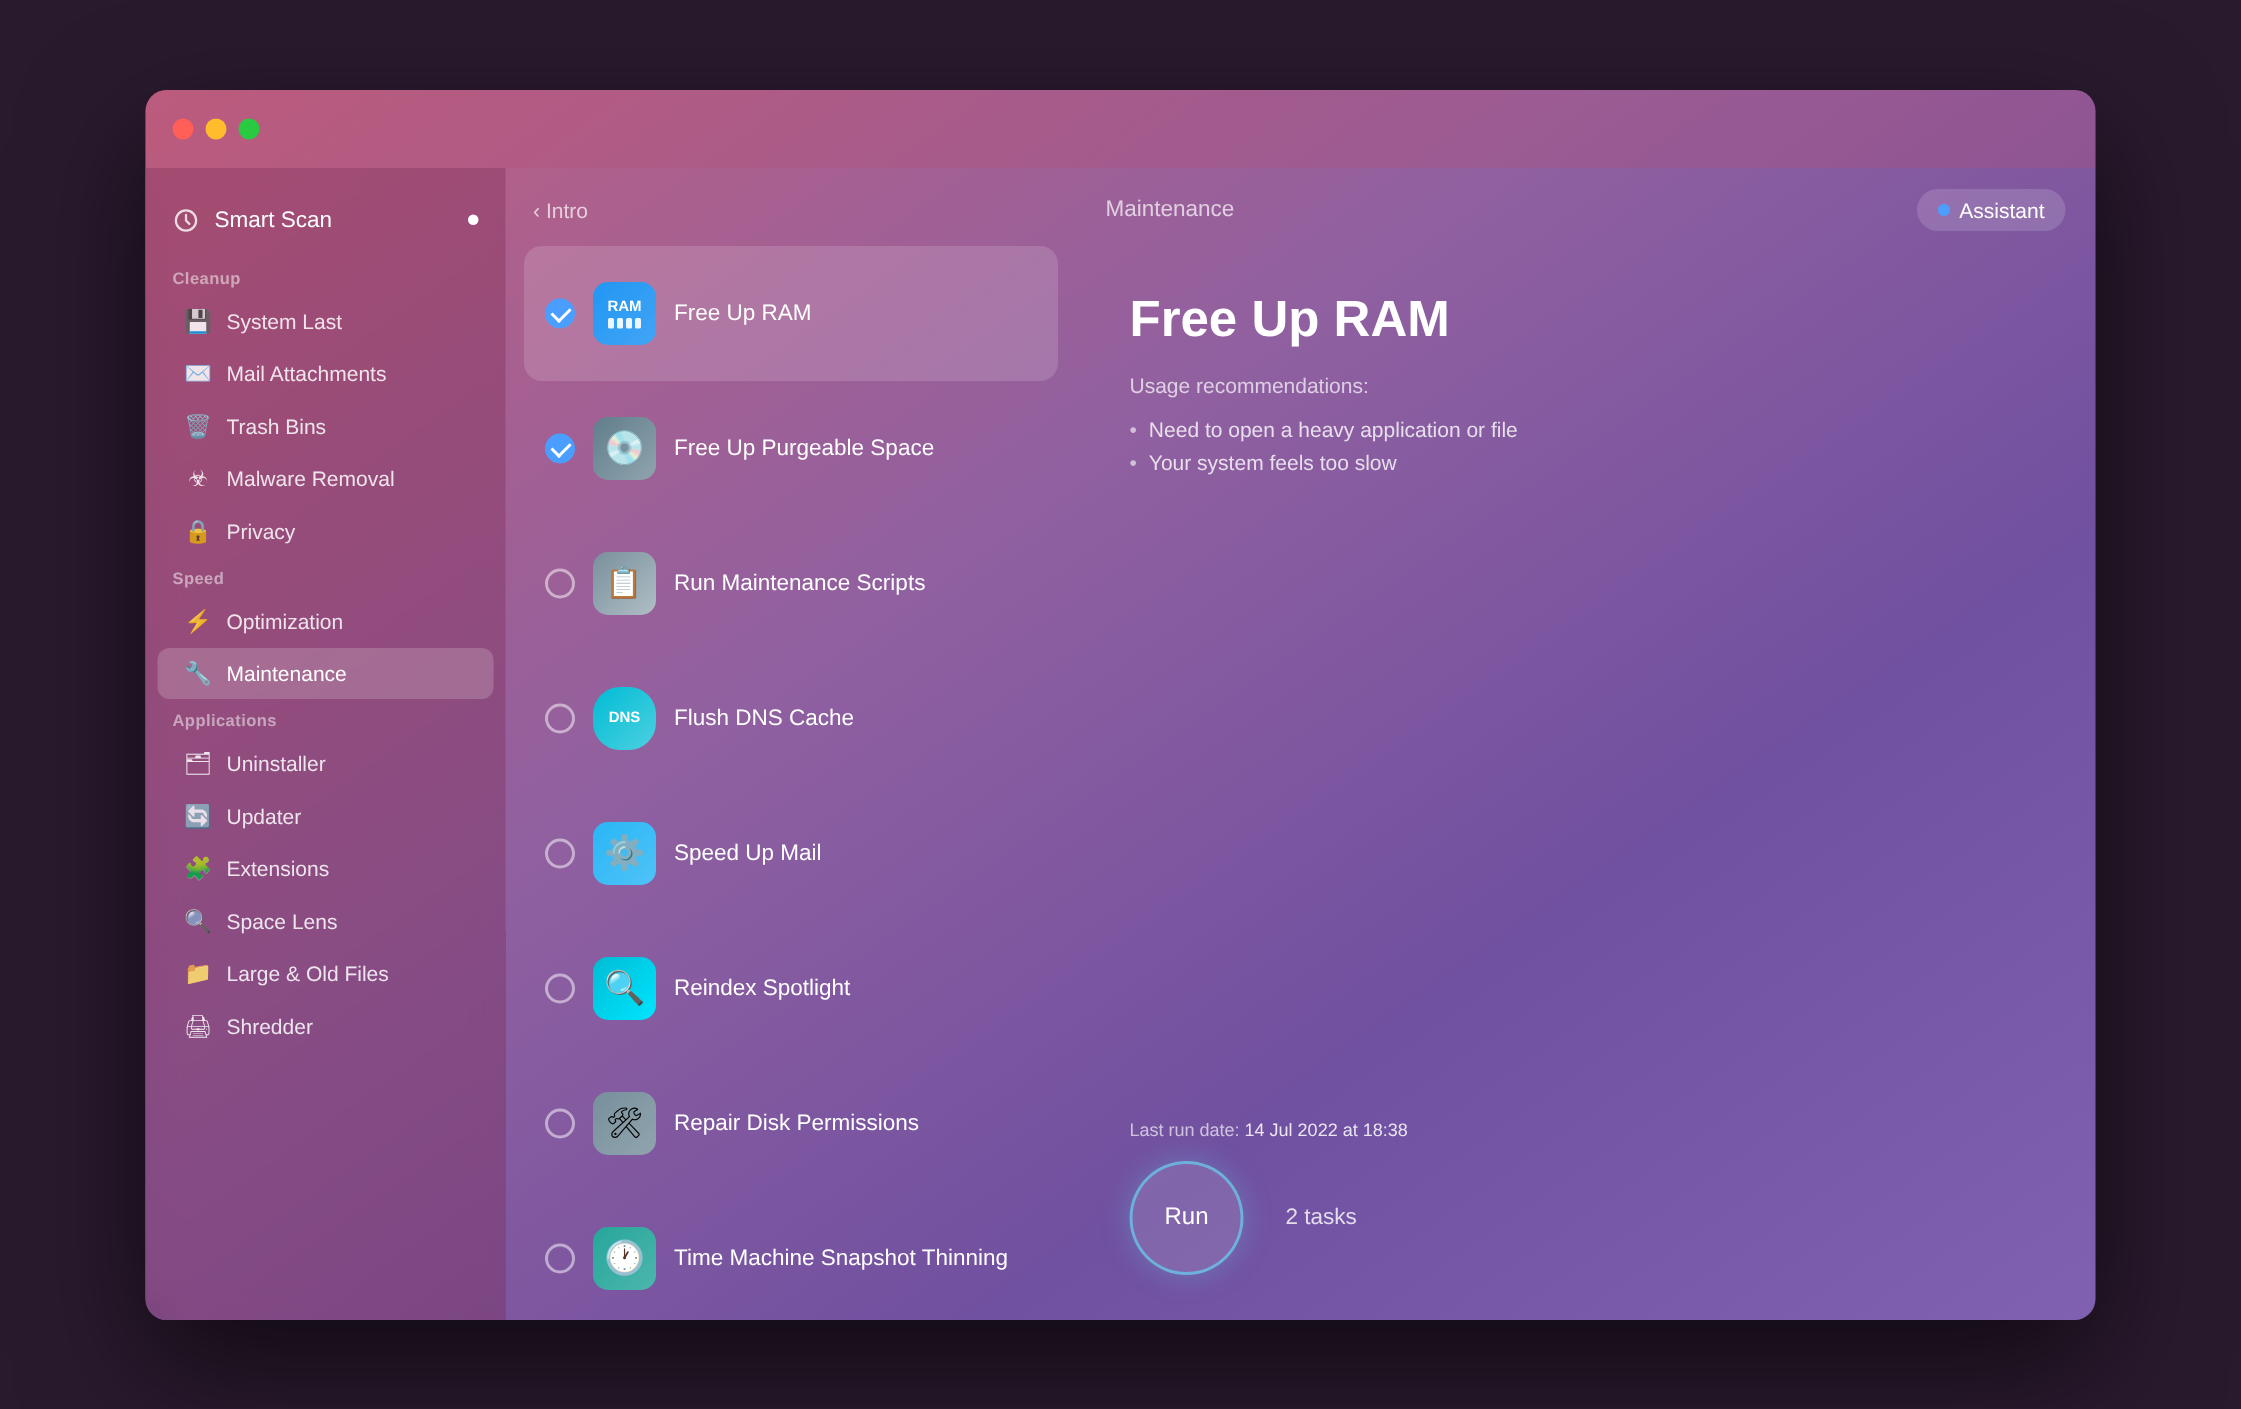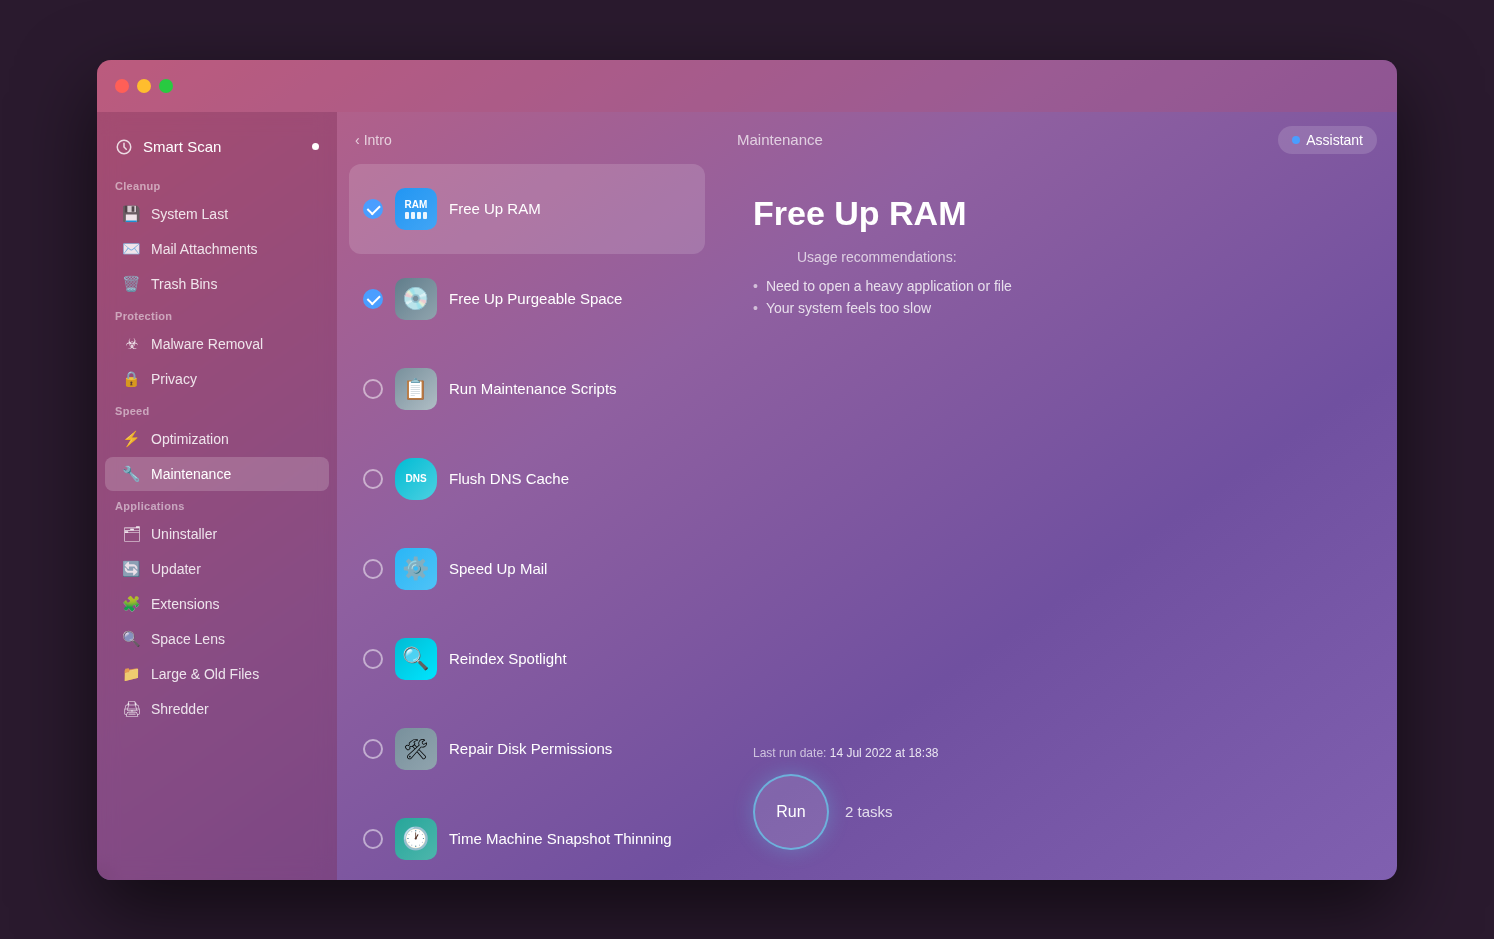--- a/index.html
+++ b/index.html
@@ -223,21 +223,20 @@
       color: rgba(255,255,255,0.8);
       font-size: 14px;
       line-height: 1.6;
       max-width: 480px;
       margin-bottom: 28px;
     }
     .usage-label {
       color: rgba(255,255,255,0.7);
       font-size: 14px;
       margin-bottom: 10px;
-      margin-left: 44px;
     }
     .usage-list {
       list-style: none;
       padding: 0;
     }
     .usage-list li {
       color: rgba(255,255,255,0.8);
       font-size: 14px;
       padding: 3px 0;
       display: flex;
@@ -252,21 +251,21 @@
       color: rgba(255,255,255,0.65);
       font-size: 12px;
       margin-top: auto;
       padding-bottom: 14px;
     }
     .last-run-label { display: inline; }
     .last-run-value { display: inline; color: rgba(255,255,255,0.85); }
     .bottom-bar {
       display: flex;
       align-items: center;
-      gap: 16px;
+      gap: 28px;
       padding-bottom: 10px;
     }
     .run-btn {
       width: 76px;
       height: 76px;
       border-radius: 50%;
       border: 2.5px solid rgba(100, 210, 240, 0.7);
       background: rgba(255,255,255,0.12);
       color: #ffffff;
       font-size: 16px;
@@ -316,21 +315,20 @@
             <span>System Last</span>
           </div>
           <div class="sidebar-item">
             <span class="sidebar-icon">✉️</span>
             <span>Mail Attachments</span>
           </div>
           <div class="sidebar-item">
             <span class="sidebar-icon">🗑️</span>
             <span>Trash Bins</span>
           </div>
-          <div class="sidebar-section-label">Protection</div>
           <div class="sidebar-item">
             <span class="sidebar-icon">☣</span>
             <span>Malware Removal</span>
           </div>
           <div class="sidebar-item">
             <span class="sidebar-icon">🔒</span>
             <span>Privacy</span>
           </div>
           <div class="sidebar-section-label">Speed</div>
           <div class="sidebar-item">

